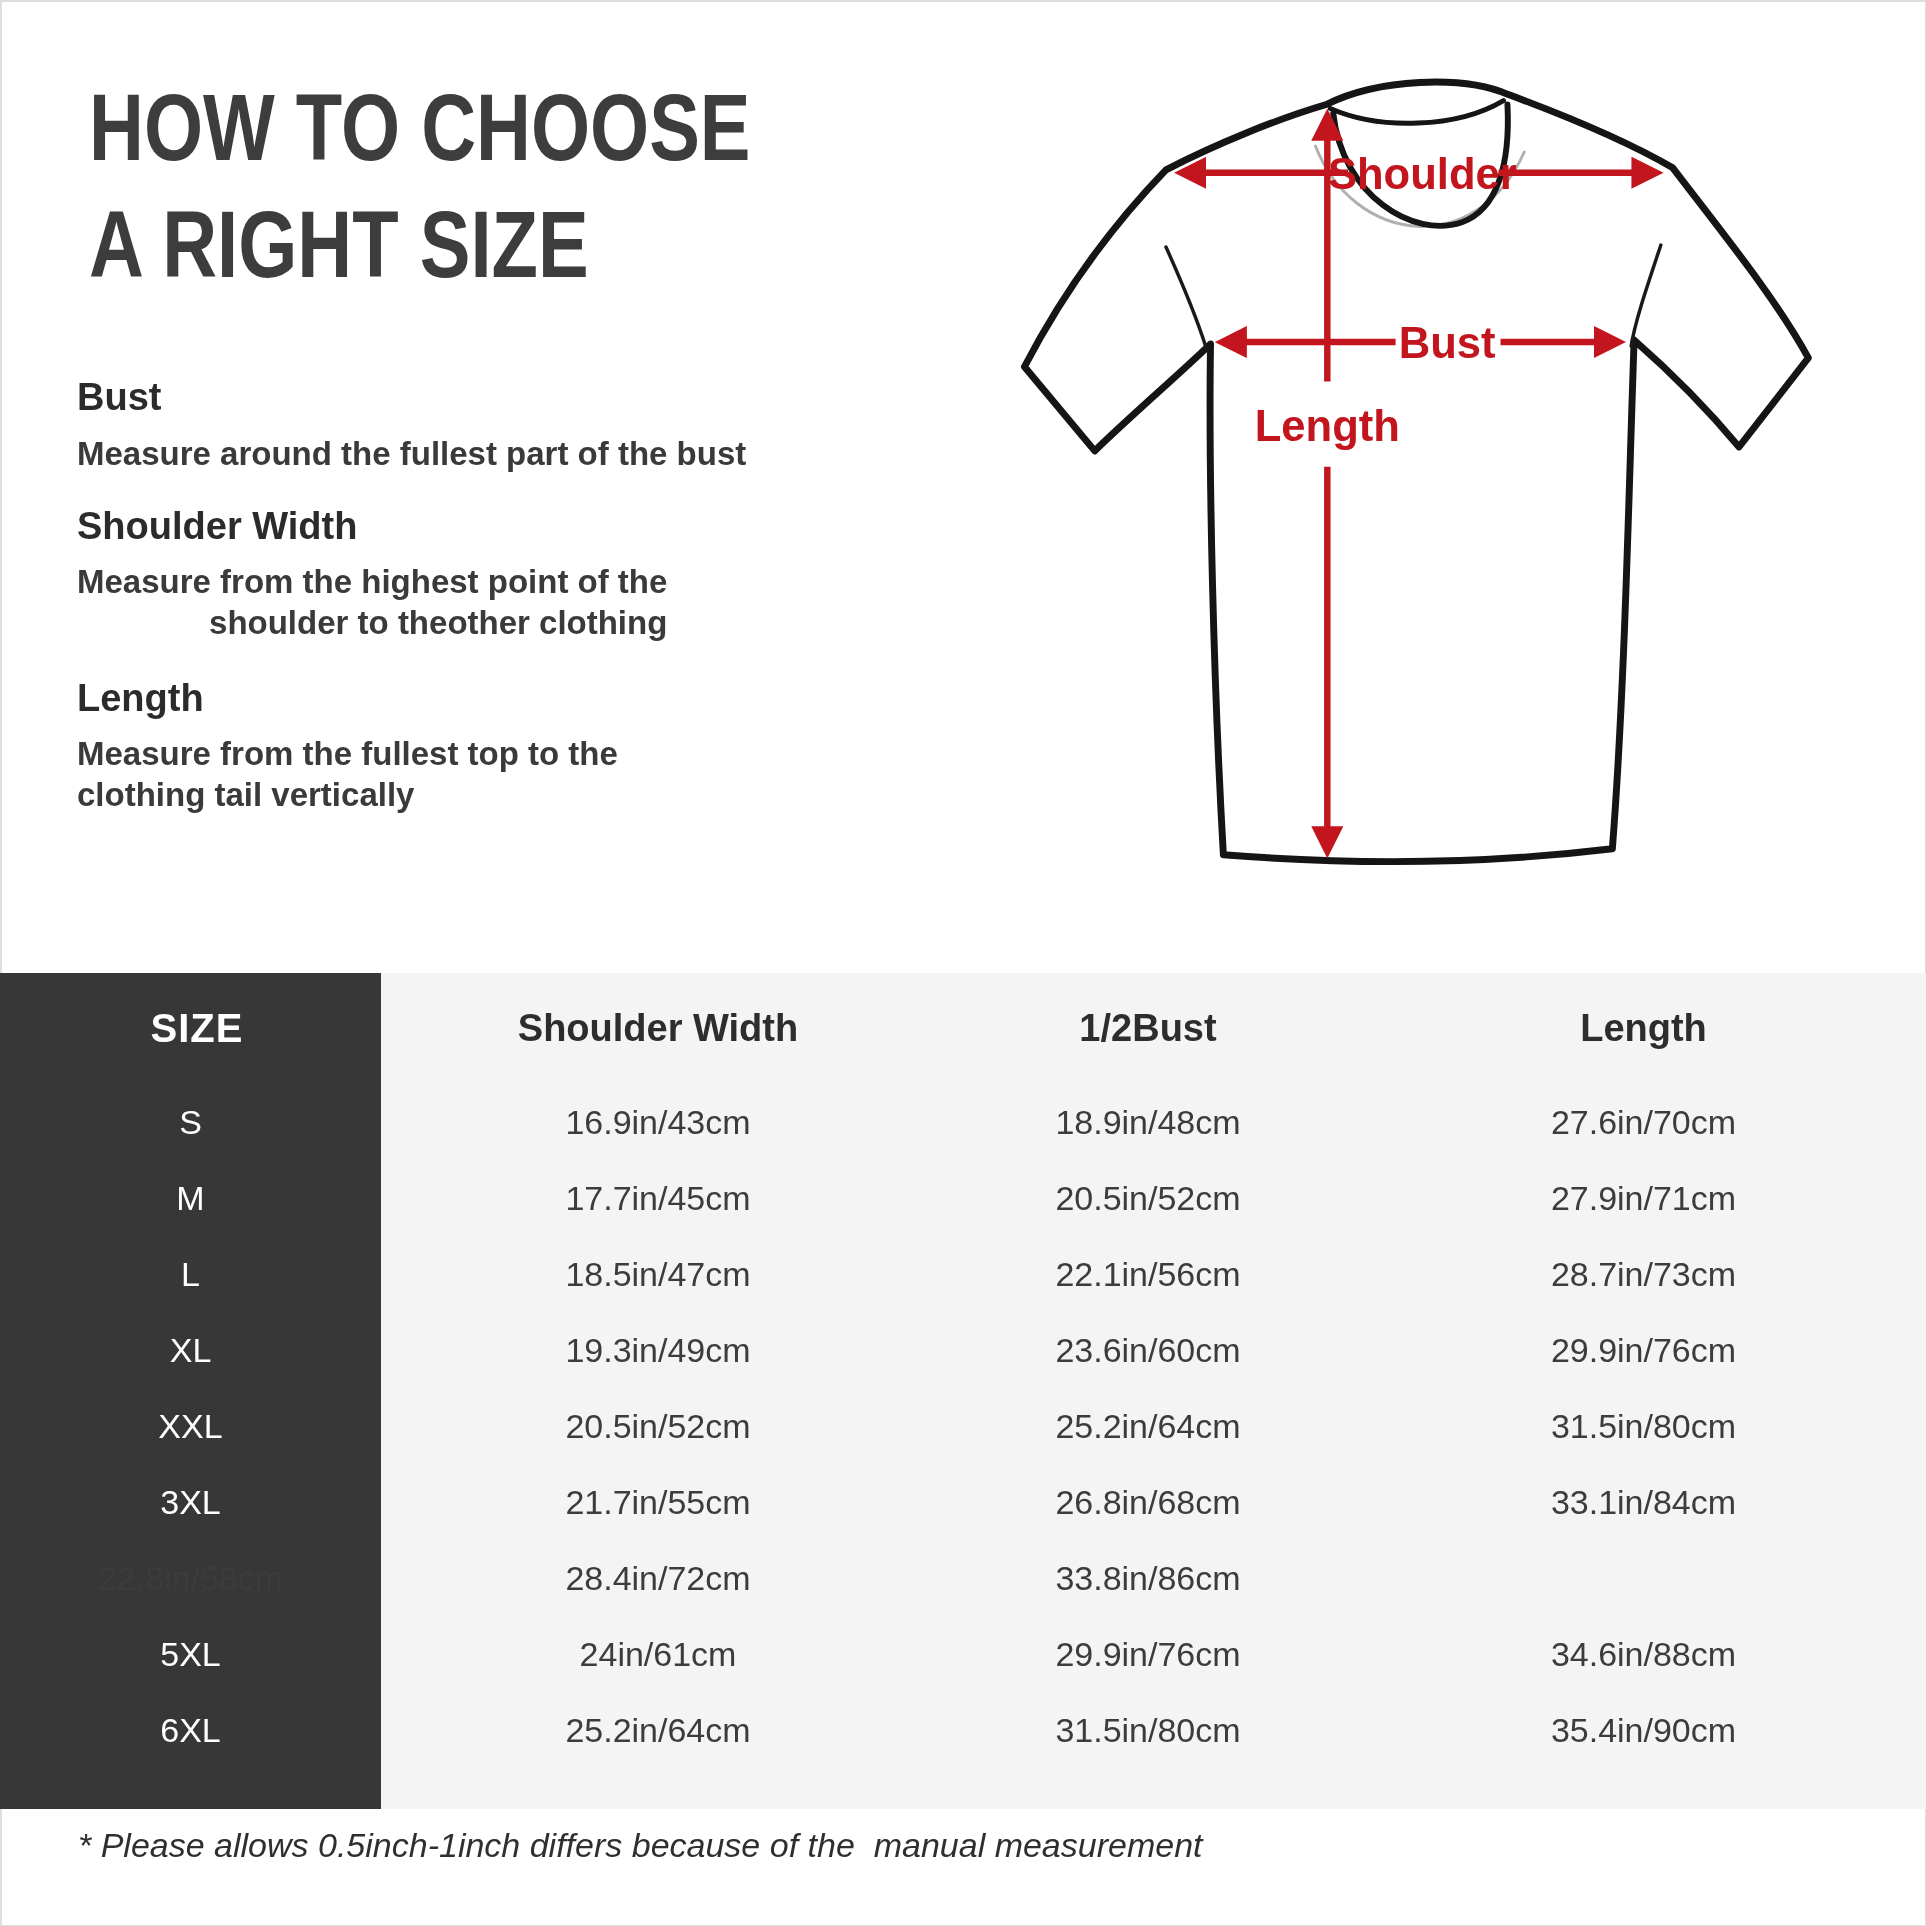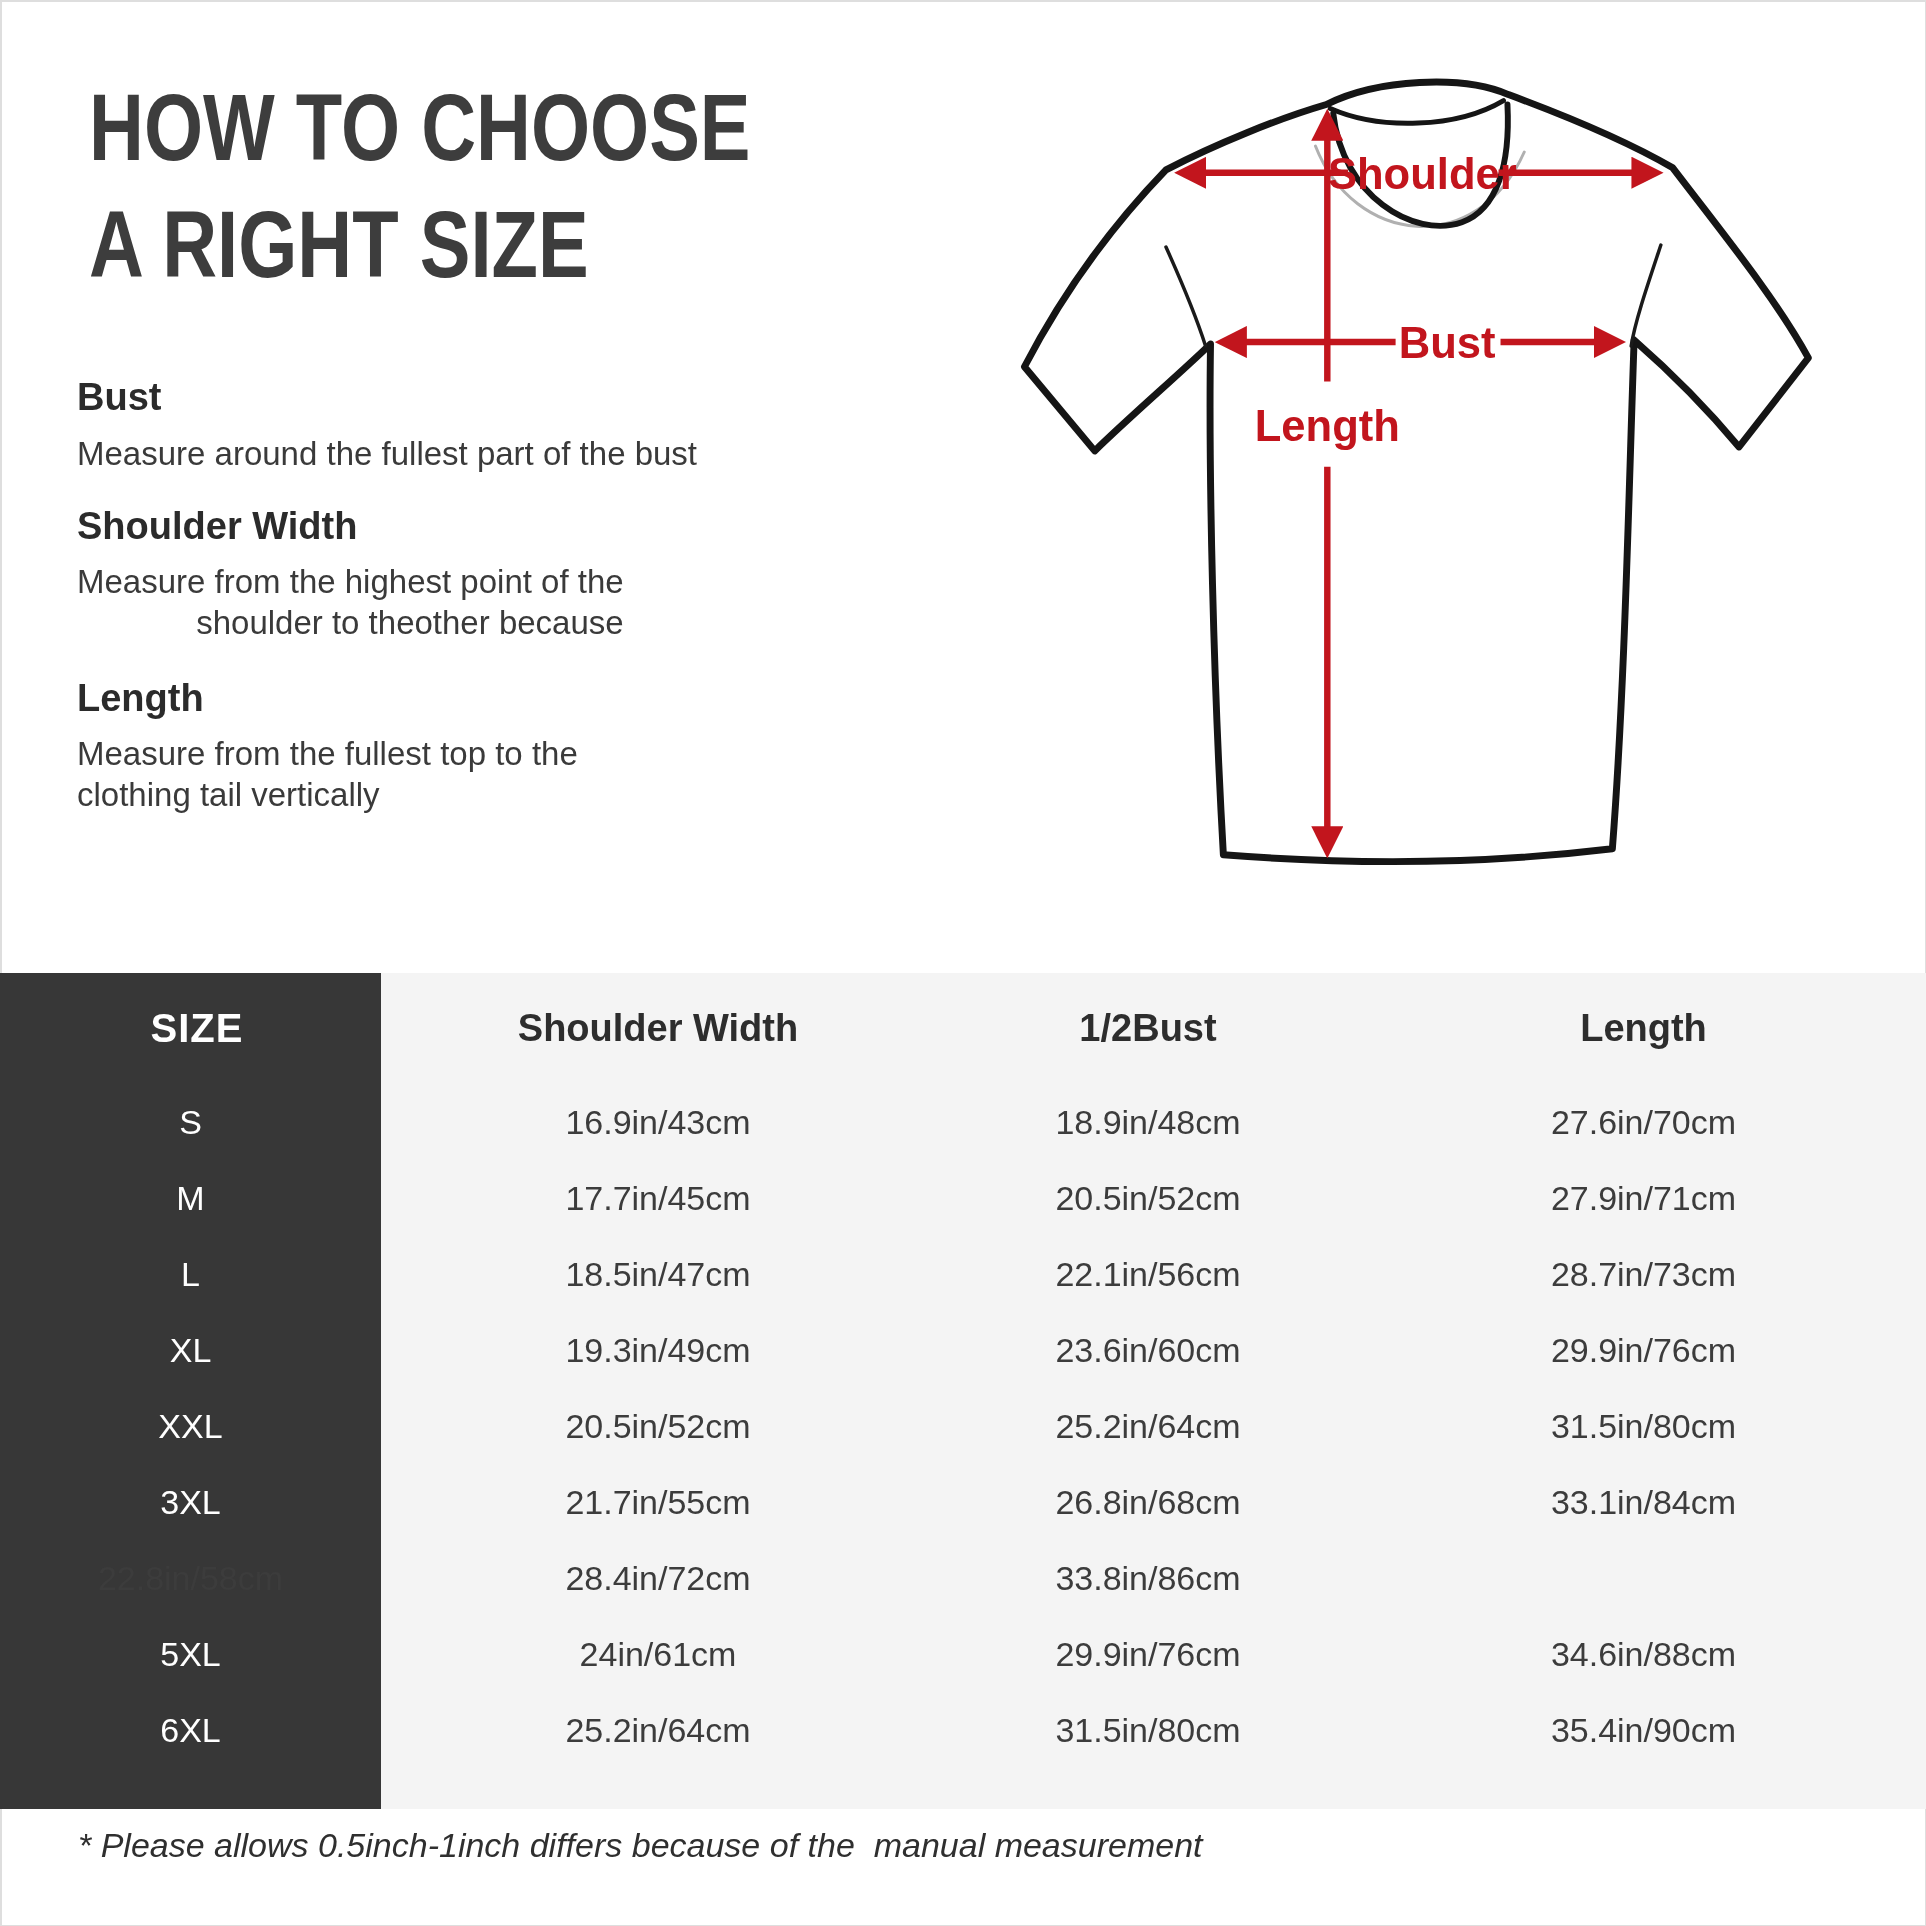--- a/index.html
+++ b/index.html
@@ -10,21 +10,21 @@
   .frame{position:absolute;inset:0;box-shadow:inset 0 0 0 2px #dedede;pointer-events:none;}
 
   
   .title{position:absolute;left:75px;top:55px;color:#3d3d3d;font-weight:bold;
          font-size:95px;line-height:117px;}
   .title .line{display:block;transform:scaleX(0.80);transform-origin:left center;
                white-space:nowrap;letter-spacing:0px;}
 
   
   .term{position:absolute;left:77px;font-size:38px;font-weight:bold;color:#2b2b2b;white-space:nowrap;}
-  .desc{position:absolute;left:77px;font-size:33px;color:#3a3a3a;line-height:41px;white-space:nowrap;}
+  .desc{position:absolute;left:77px;font-size:33px;color:#3a3a3a;line-height:41px;white-space:nowrap;font-weight:bold;}
 
   
   .diagram{position:absolute;left:950px;top:54px;}
   .shirt-stroke{fill:#ffffff;stroke:#151515;stroke-width:7;stroke-linejoin:round;stroke-linecap:round;}
   .shirt-line{fill:none;stroke:#151515;stroke-width:6;stroke-linecap:round;}
   .shirt-thin{fill:none;stroke:#1a1a1a;stroke-width:3.5;stroke-linecap:round;}
   .shirt-shadow{fill:none;stroke:#b0b0b0;stroke-width:3;stroke-linecap:round;}
   .red-line{fill:none;stroke:#c2151d;stroke-width:6.5;}
   .red-text{fill:#c2151d;font-weight:bold;font-size:44px;text-anchor:middle;}
 
@@ -52,21 +52,21 @@
 </h1>
 
 <div class="term" style="top:376px;">Bust</div>
 <div class="desc" style="top:433px;">
   <span>Measure around the fullest part of the bust</span>
 </div>
 
 <div class="term" style="top:505px;">Shoulder Width</div>
 <div class="desc" style="top:561px;text-align:right;">
   <span>Measure from the highest point of the</span><br>
-  <span>shoulder to theother because</span>
+  <span>shoulder to theother clothing</span>
 </div>
 
 <div class="term" style="top:677px;">Length</div>
 <div class="desc" style="top:733px;">
   <span>Measure from the fullest top to the</span><br>
   <span>clothing tail vertically</span>
 </div>
 
 <svg class="diagram" width="911" height="871" viewBox="960 55 920 880" xmlns="http://www.w3.org/2000/svg">
   <defs>

